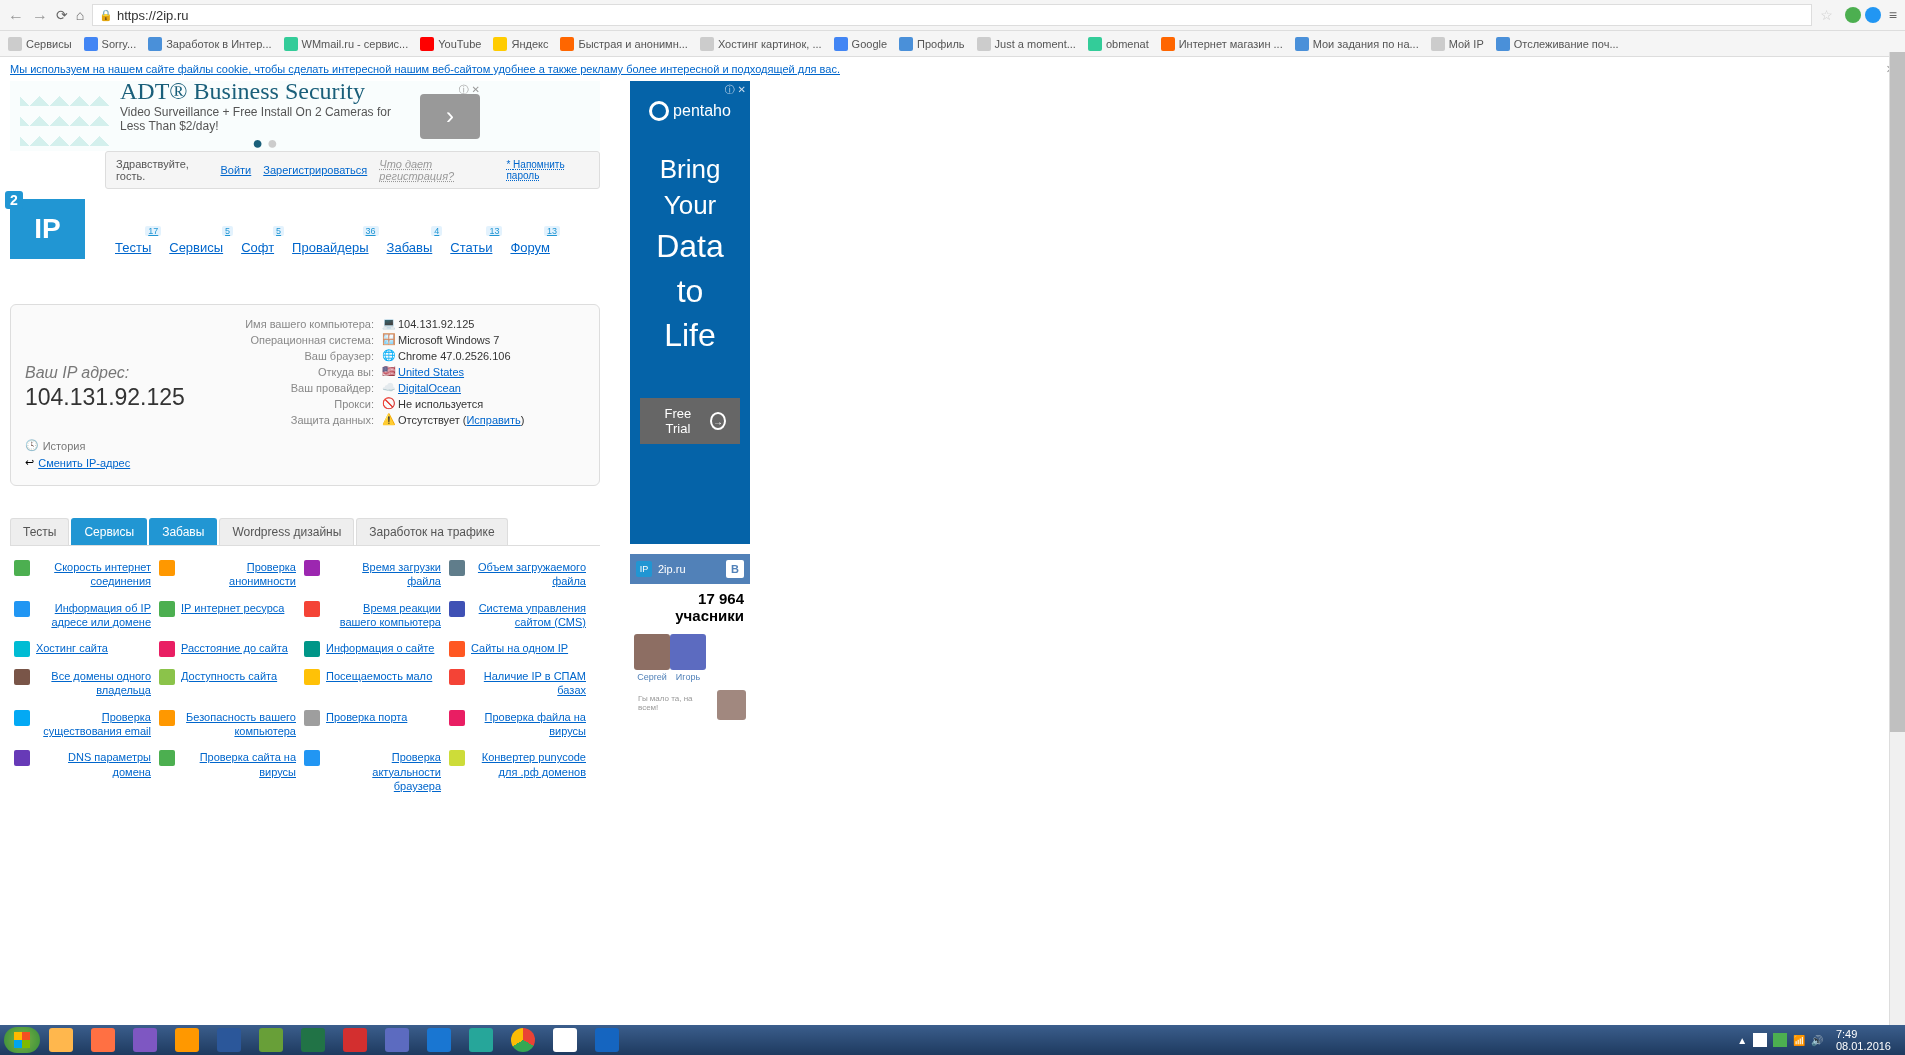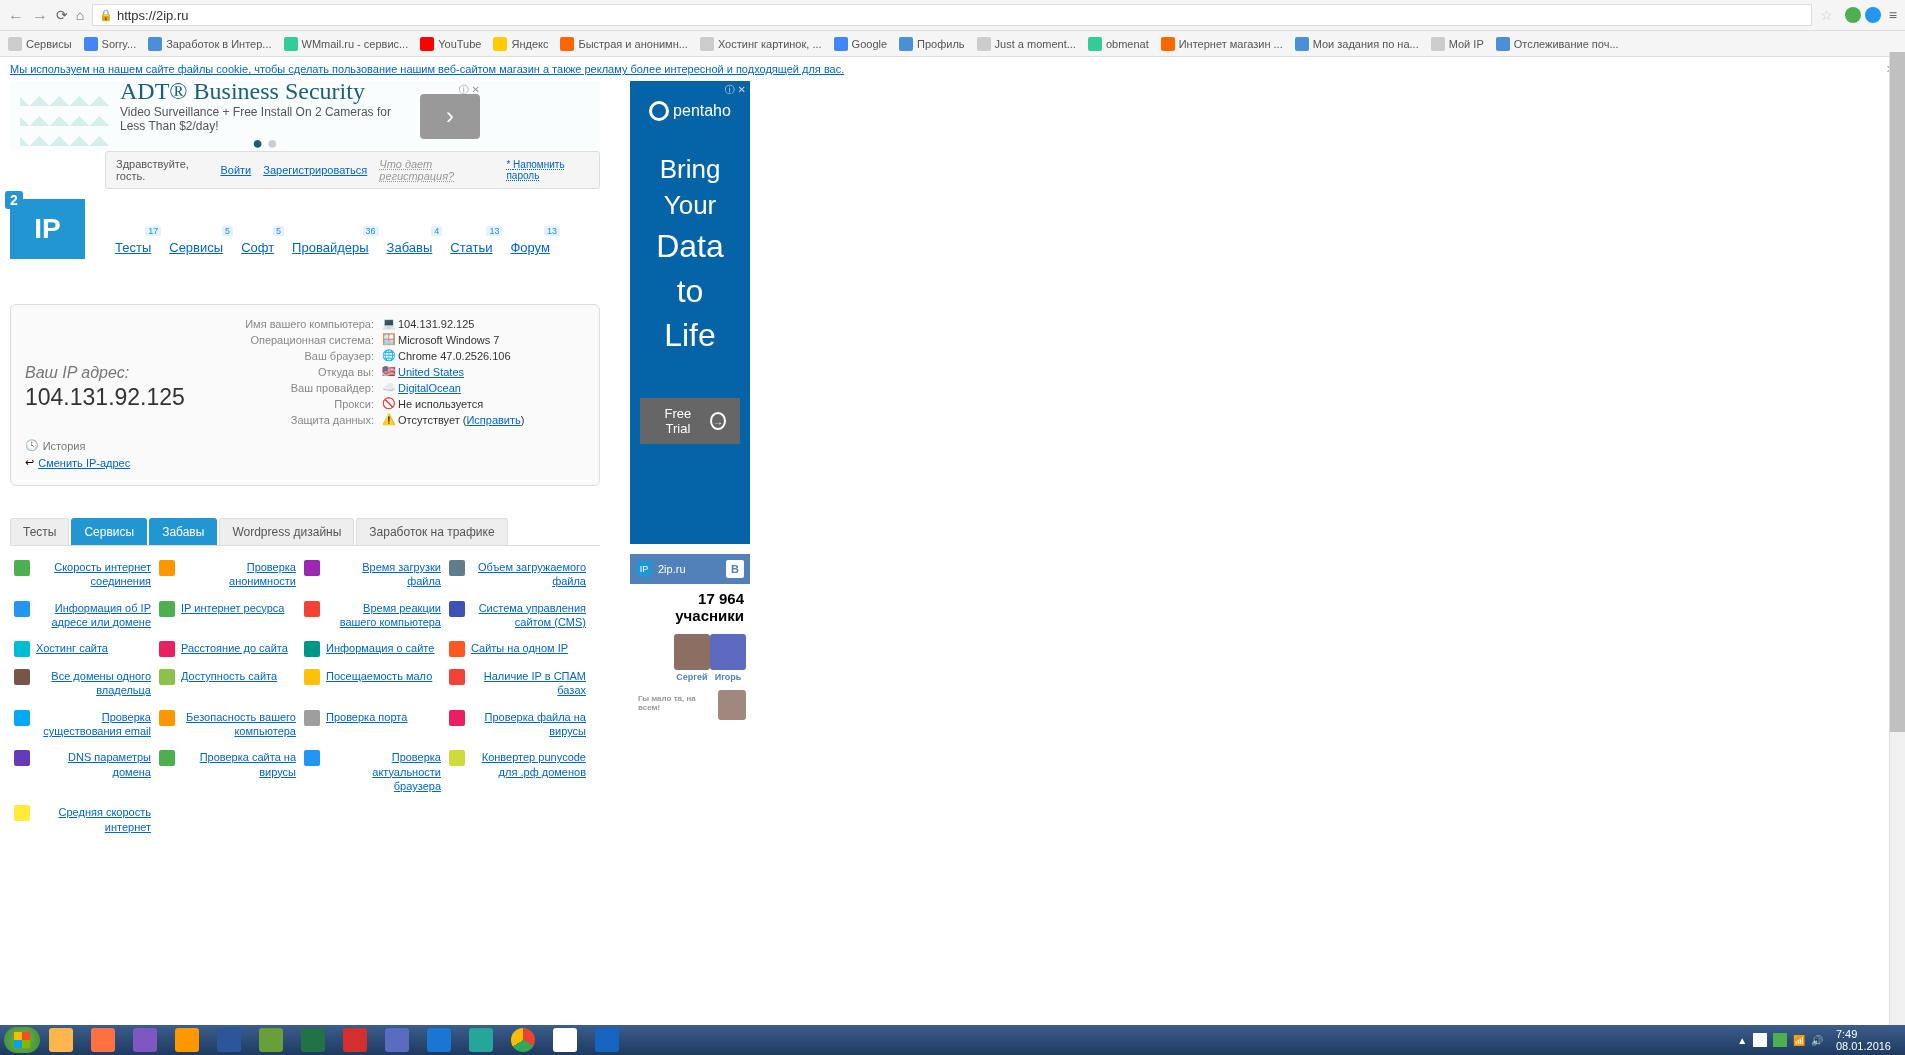--- a/index.html
+++ b/index.html
@@ -43,21 +43,21 @@
 .topbar a { color: #0066cc; text-decoration: underline; }
 .topbar .greeting { color: #555; }
 .topbar .register { color: #0066cc; }
 .topbar .hint { color: #999; font-style: italic; text-decoration: underline dotted; }
 .topbar .remind { margin-left: auto; color: #0066cc; text-decoration: underline dotted; font-size: 10px; }
 .logo-nav { display: flex; align-items: flex-end; margin-top: 10px; }
 .logo { width: 75px; height: 60px; background: #2196d3; position: relative; display: flex; align-items: center; justify-content: center; color: #fff; font-size: 28px; font-weight: bold; }
 .logo-num { position: absolute; top: -8px; left: -5px; background: #2196d3; color: #fff; font-size: 14px; padding: 1px 5px; border-radius: 3px; }
 .main-nav { display: flex; gap: 18px; margin-left: 30px; padding-bottom: 4px; }
 .main-nav a { color: #0066cc; text-decoration: underline; font-size: 13px; position: relative; }
-.nav-badge { position: absolute; top: -14px; right: -10px; background: #e3f2fd; color: #2196d3; font-size: 9px; padding: 0px 3px; border-radius: 2px; }
+.nav-badge { position: absolute; top: -14px; right: -10px; background: #e3f2fd; color: #2196d3; font-size: 9px; padding: 0px 3px; border-radius: 2px; text-decoration: underline; }
 .ip-box { border: 1px solid #ddd; border-radius: 6px; padding: 12px 14px; margin-top: 45px; display: flex; gap: 20px; background: #fafafa; }
 .ip-left { width: 195px; }
 .ip-label { color: #777; font-style: italic; font-size: 16px; margin-top: 47px; }
 .ip-value { font-size: 23px; color: #333; margin-top: 2px; }
 .ip-actions { margin-top: 28px; font-size: 11px; }
 .ip-actions div { margin-bottom: 4px; display: flex; align-items: center; gap: 4px; }
 .ip-actions a { color: #0066cc; text-decoration: underline; }
 .ip-right { flex: 1; }
 .ip-row { display: flex; margin-bottom: 3px; font-size: 11px; align-items: center; }
 .ip-row-label { width: 140px; text-align: right; color: #888; padding-right: 6px; }
@@ -88,21 +88,21 @@
 .pentaho-logo { font-size: 16px; margin-bottom: 30px; display: flex; align-items: center; justify-content: center; gap: 4px; }
 .pentaho-circle { width: 20px; height: 20px; border: 3px solid #fff; border-radius: 50%; }
 .side-ad-text { font-size: 26px; line-height: 1.4; font-weight: 300; }
 .side-ad-text .big { font-size: 32px; font-weight: 400; }
 .free-trial { margin-top: 40px; background: #666; color: #fff; padding: 8px 14px; display: inline-flex; align-items: center; gap: 8px; font-size: 13px; cursor: pointer; }
 .free-trial-arrow { border: 2px solid #fff; border-radius: 50%; width: 18px; height: 18px; display: flex; align-items: center; justify-content: center; font-size: 10px; }
 .vk-widget { width: 120px; margin-top: 10px; }
 .vk-header { background: #5181b8; color: #fff; padding: 6px; display: flex; align-items: center; gap: 6px; font-size: 11px; }
 .vk-logo { width: 18px; height: 18px; background: #fff; color: #5181b8; font-weight: bold; display: flex; align-items: center; justify-content: center; border-radius: 2px; }
 .vk-sub { text-align: right; padding: 6px; font-size: 15px; font-weight: bold; }
-.vk-users { display: flex; justify-content: flex-end; padding: 4px; font-weight: bold; }
+.vk-users { display: flex; justify-content: flex-start; padding: 4px; }
 .vk-user { text-align: center; }
 .vk-avatar { width: 36px; height: 36px; background: #ddd; border-radius: 3px; }
 .vk-name { font-size: 9px; color: #5181b8; margin-top: 2px; }
 .vk-quote { font-size: 8px; color: #999; padding: 4px; }
 .scrollbar-v { position: fixed; right: 0; top: 52px; bottom: 30px; width: 16px; background: #f0f0f0; border-left: 1px solid #ddd; }
 .scrollbar-thumb { background: #c0c0c0; width: 100%; height: 680px; position: absolute; top: 0; }
 .taskbar { position: fixed; bottom: 0; left: 0; right: 0; height: 30px; background: linear-gradient(#3b5e8c, #1e3a5f); display: flex; align-items: center; padding: 0 4px; }
 .start-btn { width: 36px; height: 26px; background: radial-gradient(circle, #7cb342, #388e3c); border-radius: 13px; display: flex; align-items: center; justify-content: center; cursor: pointer; }
 .win-logo { width: 16px; height: 16px; background: conic-gradient(#f25022 0 25%, #7fba00 25% 50%, #00a4ef 50% 75%, #ffb900 75% 100%); }
 .task-icon { width: 40px; height: 26px; margin: 0 1px; display: flex; align-items: center; justify-content: center; cursor: pointer; border-radius: 2px; }
@@ -196,21 +196,21 @@
       </span>
     <span class="bookmark">
         <span class="bookmark-icon bk-blue"></span>
         <span>Отслеживание поч...</span>
       </span>
   </div>
 </div>
 
 <div class="page-content">
   <div class="cookie-notice">
-    <a href="#">Мы используем на нашем сайте файлы cookie, чтобы сделать пользование нашим веб-сайтом магазин а также рекламу более интересной и подходящей для вас.</a>
+    <a href="#">Мы используем на нашем сайте файлы cookie, чтобы сделать интересной нашим веб-сайтом удобнее а также рекламу более интересной и подходящей для вас.</a>
     <span class="cookie-close">✕</span>
   </div>
 
   <div class="main-wrap">
     <div class="main-left">
       <div class="top-ad">
         <div class="ad-left-deco"></div>
         <div class="ad-text">
           <div class="ad-headline">ADT® Business Security</div>
           <div class="ad-sub">Video Surveillance + Free Install On 2 Cameras for Less Than $2/day!</div>
@@ -409,29 +409,20 @@
             </div>
             <div class="svc-cell">
               <span class="svc-icon si-act"></span>
               <a href="#">Проверка актуальности браузера</a>
             </div>
             <div class="svc-cell">
               <span class="svc-icon si-puny"></span>
               <a href="#">Конвертер punycode для .рф доменов</a>
             </div>
           </div>
-          <div class="svc-row">
-            <div class="svc-cell">
-              <span class="svc-icon si-avg"></span>
-              <a href="#">Средняя скорость интернет</a>
-            </div>
-            <div class="svc-cell"></div>
-            <div class="svc-cell"></div>
-            <div class="svc-cell"></div>
-          </div>
         </div>
     </div>
 
     <div>
       <div class="side-ad">
         <span class="side-ad-info">ⓘ ✕</span>
         <div class="pentaho-logo">
           <span class="pentaho-circle"></span>
           <span>pentaho</span>
         </div>

